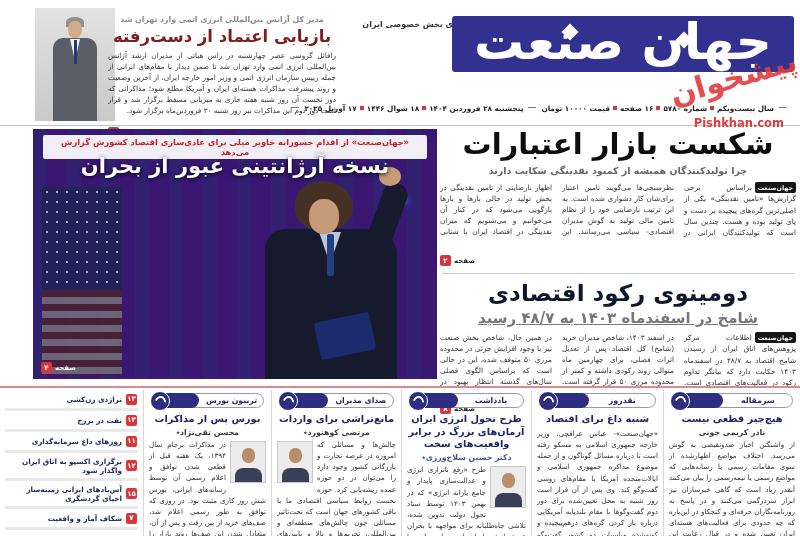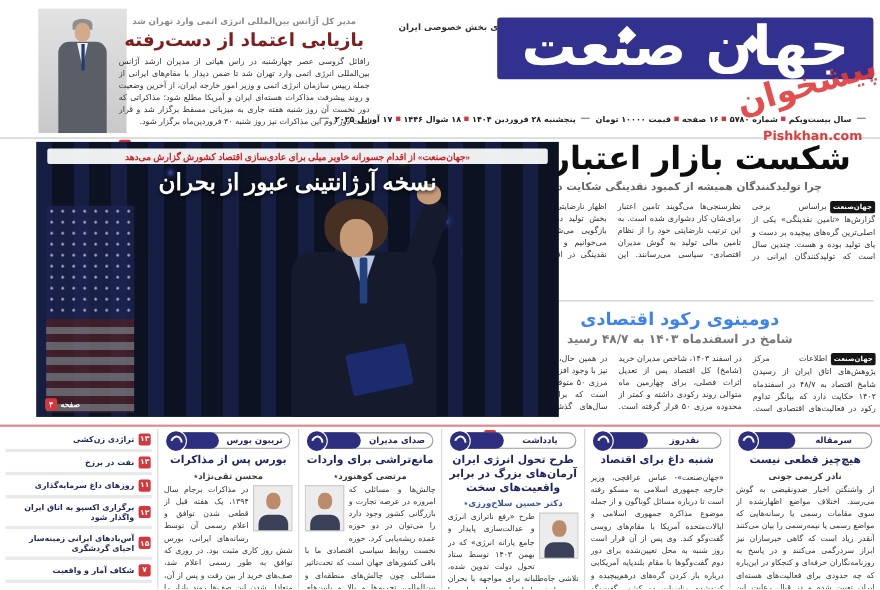--- a/index.html
+++ b/index.html
@@ -52,25 +52,25 @@
   
   .lead-block { position:absolute; top:129px; right:4px; width:356px; }
   .lead-h1 { font-size:29px; font-weight:bold; color:#0d0d0d; text-align:center; line-height:1.1; }
   .lead-sub { font-size:9.5px; font-weight:bold; color:#666; text-align:center; margin:4px 0 6px; }
   .src-tag { display:inline-block; background:#161616; color:#fff; font-size:6.3px; font-weight:bold;
              padding:1px 3px; border-radius:2px; margin-left:3px; }
   .col3 { column-count:3; column-gap:10px; font-size:7.3px; line-height:1.52; text-align:justify; color:#333; overflow:hidden; }
   .lead-body { height:64px; }
   .lead-badge-row { text-align:left; margin-top:2px; }
   .mid-rule { border-top:1px solid #c9c9c9; margin:6px 2px; }
-  .lead-h2 { font-size:16px; font-weight:bold; color:#3b82f6; text-align:center; }
-  .second-sub { font-size:11px; font-weight:bold; color:#777; text-align:center; margin:3px 0 5px; }
+  .lead-h2 { font-size:23px; font-weight:bold; color:#0f172a; text-align:center; }
+  .second-sub { font-size:15px; font-weight:bold; color:#777; text-align:center; margin:3px 0 5px;text-decoration:underline; }
   .second-body { height:62px; }
   
-  .photo-block { position:absolute; top:129px; left:33px; width:475px; height:250px; background:#0f172a; overflow:hidden;font-family:Liberation Serif, serif; }
+  .photo-block { position:absolute; top:129px; left:33px; width:404px; height:250px; background:#4c1d95; overflow:hidden; }
   .curtain { position:absolute; inset:0;
     background:repeating-linear-gradient(90deg, rgba(28,35,86,.55) 0 14px, rgba(4,4,10,.25) 14px 34px); }
   .flag { position:absolute; left:9px; top:58px; width:80px; height:188px; opacity:.8; }
   .flag-stars { height:55%; background-color:#1d2452;
     background-image:radial-gradient(#c9cde6 1px, transparent 1.4px); background-size:10px 10px; }
   .flag-stripes { height:45%; background:repeating-linear-gradient(180deg,#5e2b34 0 7px,#9b9298 7px 14px); filter:brightness(.8); }
   .bokeh { position:absolute; border-radius:50%; filter:blur(1px); }
   .b1 { left:330px; top:12px; width:5px; height:5px; background:#d8b74a; box-shadow:0 0 6px 2px rgba(216,183,74,.6); }
   .b2 { left:370px; top:70px; width:4px; height:4px; background:#4a5ad8; box-shadow:0 0 6px 2px rgba(74,90,216,.6); }
   .b3 { left:120px; top:26px; width:4px; height:4px; background:#3d49b0; box-shadow:0 0 5px 2px rgba(61,73,176,.5); }

